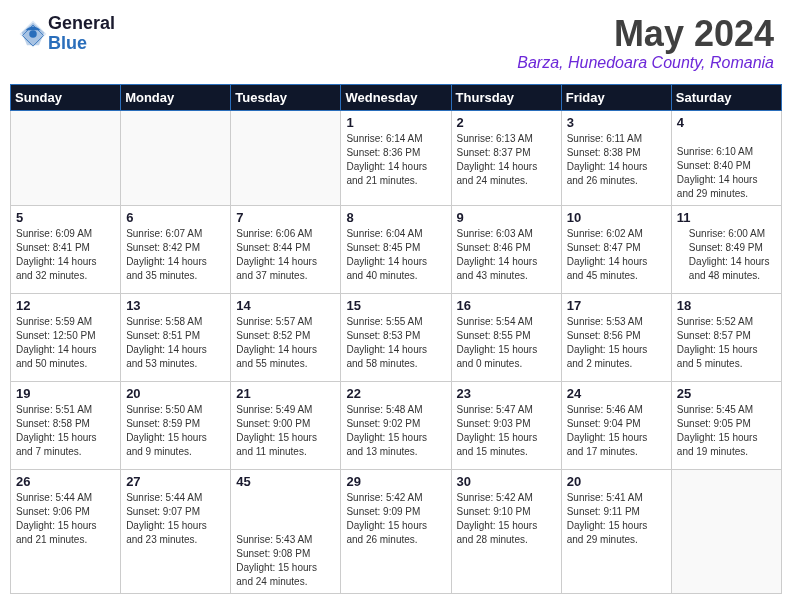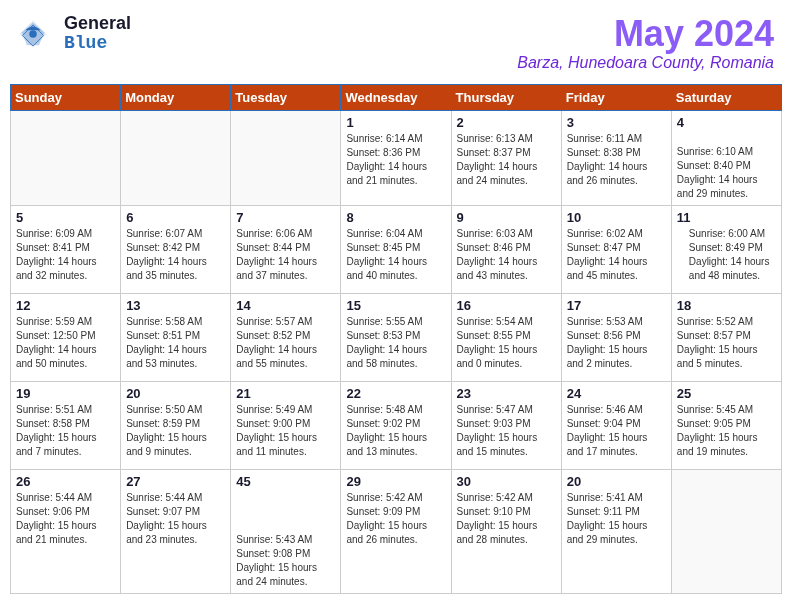--- a/index.html
+++ b/index.html
@@ -13,52 +13,52 @@
     .header {
       display: flex;
       justify-content: space-between;
       align-items: flex-start;
       margin-bottom: 8px;
       padding: 4px 8px;
     }
     .logo {
       display: flex;
       align-items: center;
-      gap: 16px;
+      gap: 0;
     }
     .logo-text {
       display: flex;
       flex-direction: column;
       line-height: 1.1;
     }
     .logo-icon {
       width: 30px;
       height: 30px;
     }
     .title-block {
       text-align: right;
     }
     .month-title {
       font-size: 36px;
       font-weight: bold;
-      color: #8b5cf6;
+      color: #404040;
       line-height: 1.1;
     }
     .location-title {
       font-size: 16px;
       color: #6d28d9;
       font-style: italic;
     }
     .calendar {
       width: 100%;
       border-collapse: collapse;
       font-size: 11px;
     }
     .calendar th {
-      background-color: #c2410c;
+      background-color: #0f172a;
       color: #fff;
       padding: 5px 4px;
       text-align: left;
       font-size: 13px;
       border: 1px solid #2a6ebb;
     }
     .calendar td {
       border: 1px solid #ccc;
       vertical-align: top;
       padding: 4px 5px;
@@ -91,21 +91,21 @@
   <div class="logo">
     <svg class="logo-icon" viewBox="0 0 40 40">
       <polygon points="20,2 38,20 20,38 2,20" fill="#2a6ebb" opacity="0.15"></polygon>
       <polygon points="20,5 35,18 28,35 12,35 5,18" fill="#2a6ebb" opacity="0.3"></polygon>
       <path d="M20 8 L34 22 L20 36 L6 22 Z" fill="none" stroke="#2a6ebb" stroke-width="1"></path>
       <path d="M10 15 Q20 5 30 15" fill="#2a6ebb" stroke="none"></path>
       <circle cx="20" cy="20" r="5" fill="#2a6ebb"></circle>
     </svg>
     <div class="logo-text">
       <span style="font-size:18px;font-weight:bold;color:#1a1a2e;">General</span>
-      <span style="font-size:18px;font-weight:bold;color:#2a6ebb;font-family:Liberation Mono, monospace;">Blue</span>
+      <span style="font-size:18px;font-weight:bold;color:#2a6ebb;">Blue</span>
     </div>
   </div>
   <div class="title-block">
     <div class="month-title">May 2024</div>
     <div class="location-title">Barza, Hunedoara County, Romania</div>
   </div>
 </div>
 
 <table class="calendar">
   <thead>

